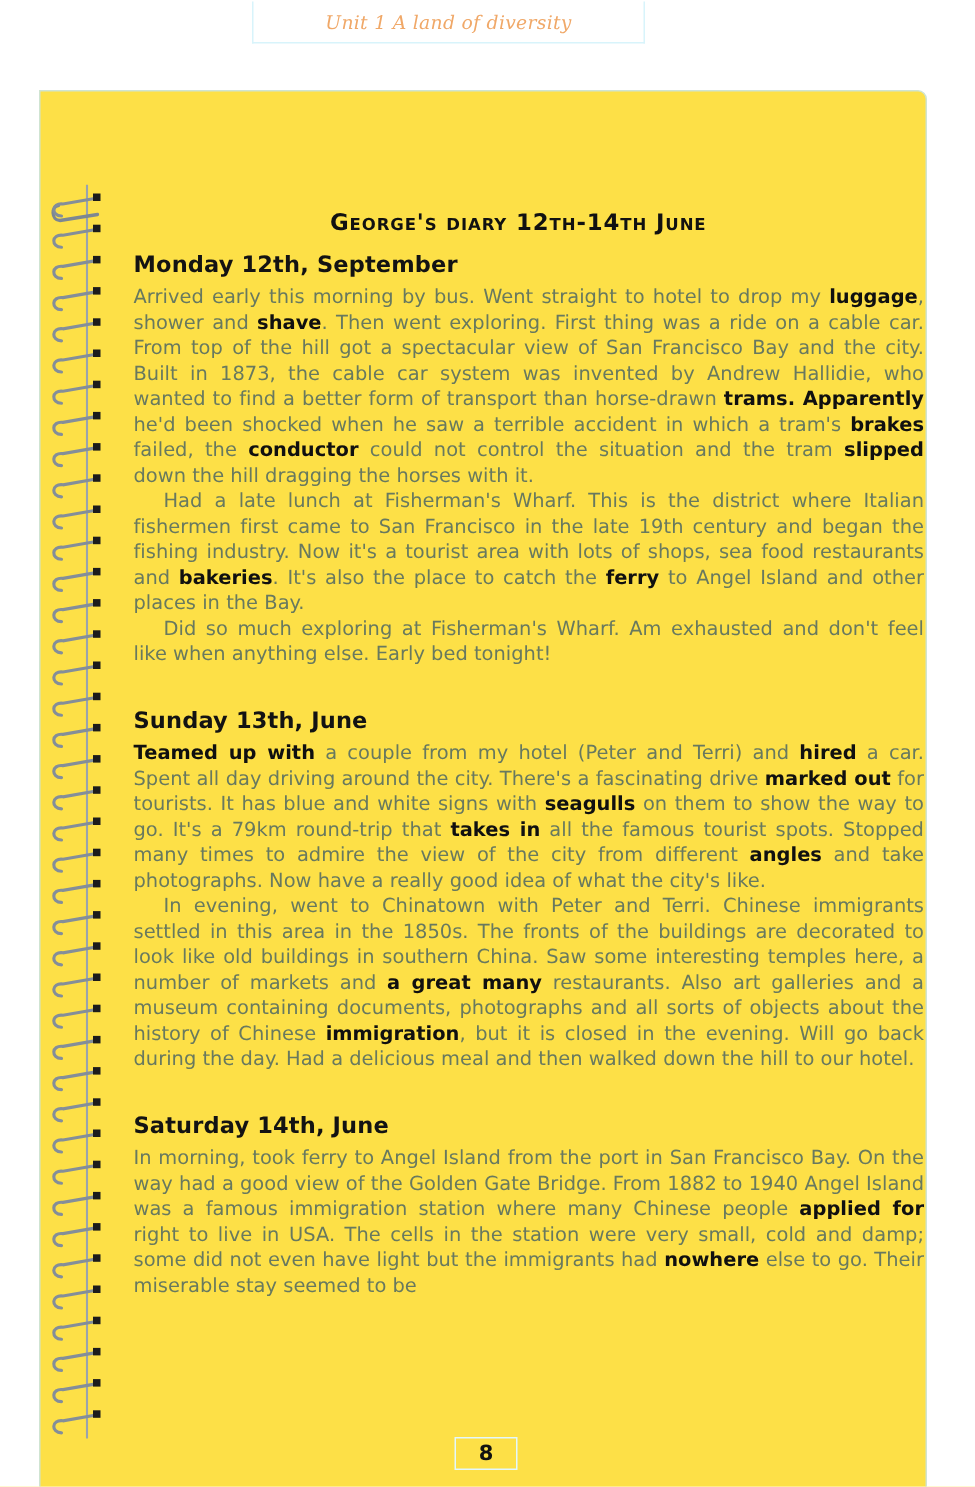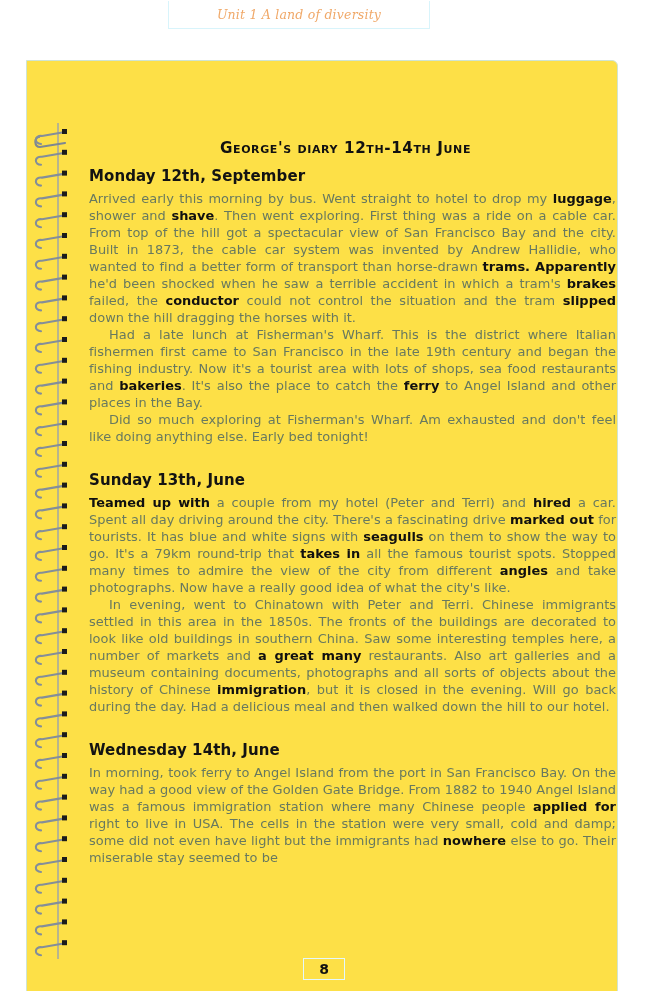--- a/index.html
+++ b/index.html
@@ -224,25 +224,25 @@
         <rect x="31" y="817.2" width="5" height="5" fill="#1c1c1c"></rect>
       </g>
     </svg>
 
   <div class="page-body">
     <h1 class="diary-title">George's diary 12th-14th June</h1>
     <div id="entries">
         <h2 class="day-heading">Monday 12th, September</h2>
         <p class="para"><span>Arrived early this morning by bus. Went straight to hotel to drop my </span><b>luggage</b><span>, shower and </span><b>shave</b><span>. Then went exploring. First thing was a ride on a cable car. From top of the hill got a spectacular view of San Francisco Bay and the city. Built in 1873, the cable car system was invented by Andrew Hallidie, who wanted to find a better form of transport than horse-drawn </span><b>trams. Apparently</b><span> he'd been shocked when he saw a terrible accident in which a tram's </span><b>brakes</b><span> failed, the </span><b>conductor</b><span> could not control the situation and the tram </span><b>slipped</b><span> down the hill dragging the horses with it.</span></p>
         <p class="para indent"><span>Had a late lunch at Fisherman's Wharf. This is the district where Italian fishermen  first came to San Francisco in the late 19th century and began the fishing industry. Now it's a tourist area with lots of shops, sea food restaurants and </span><b>bakeries</b><span>. It's also the place to catch the </span><b>ferry</b><span> to Angel Island and other places in the Bay.</span></p>
-        <p class="para indent"><span>Did so much exploring at Fisherman's Wharf. Am exhausted and don't feel like doing anything else. Early bed tonight!</span></p>
+        <p class="para indent"><span>Did so much exploring at Fisherman's Wharf. Am exhausted and don't feel like when anything else. Early bed tonight!</span></p>
         <h2 class="day-heading spaced">Sunday 13th, June</h2>
         <p class="para"><b>Teamed up with</b><span> a couple from my hotel (Peter and Terri) and </span><b>hired</b><span> a car. Spent all day driving around the city. There's a fascinating drive </span><b>marked out</b><span> for tourists. It has blue and white signs with </span><b>seagulls</b><span> on them to show the way to go. It's a 79km round-trip that </span><b>takes in</b><span> all the famous tourist spots. Stopped many times to admire the view of the city from different </span><b>angles</b><span> and take photographs. Now have a really good idea of what the city's like.</span></p>
         <p class="para indent"><span>In evening, went to Chinatown with Peter and Terri. Chinese immigrants settled in this area in the 1850s. The fronts of the buildings are decorated to look like old buildings in southern China. Saw some interesting temples here, a number of markets and </span><b>a great many</b><span> restaurants. Also art galleries and a museum containing documents, photographs and all sorts of objects about the history of Chinese </span><b>immigration</b><span>, but it is closed in the evening. Will go back during the day. Had a delicious meal and then walked down the hill to our hotel.</span></p>
-        <h2 class="day-heading spaced">Wednesday 14th, June</h2>
+        <h2 class="day-heading spaced">Saturday 14th, June</h2>
         <p class="para"><span>In morning, took ferry to Angel Island from the port in San Francisco Bay. On the way had a good view of the Golden Gate Bridge. From 1882 to 1940 Angel Island was a famous immigration station where many Chinese people </span><b>applied for</b><span> right to live in USA. The cells in the station were very small, cold and damp; some did not even have light but the immigrants had </span><b>nowhere</b><span> else to go. Their miserable stay seemed to be </span></p>
       </div>
   </div>
 </div>
 
 <div class="page-number">
   <span>8</span>
 </div>
 
 </body></html>

